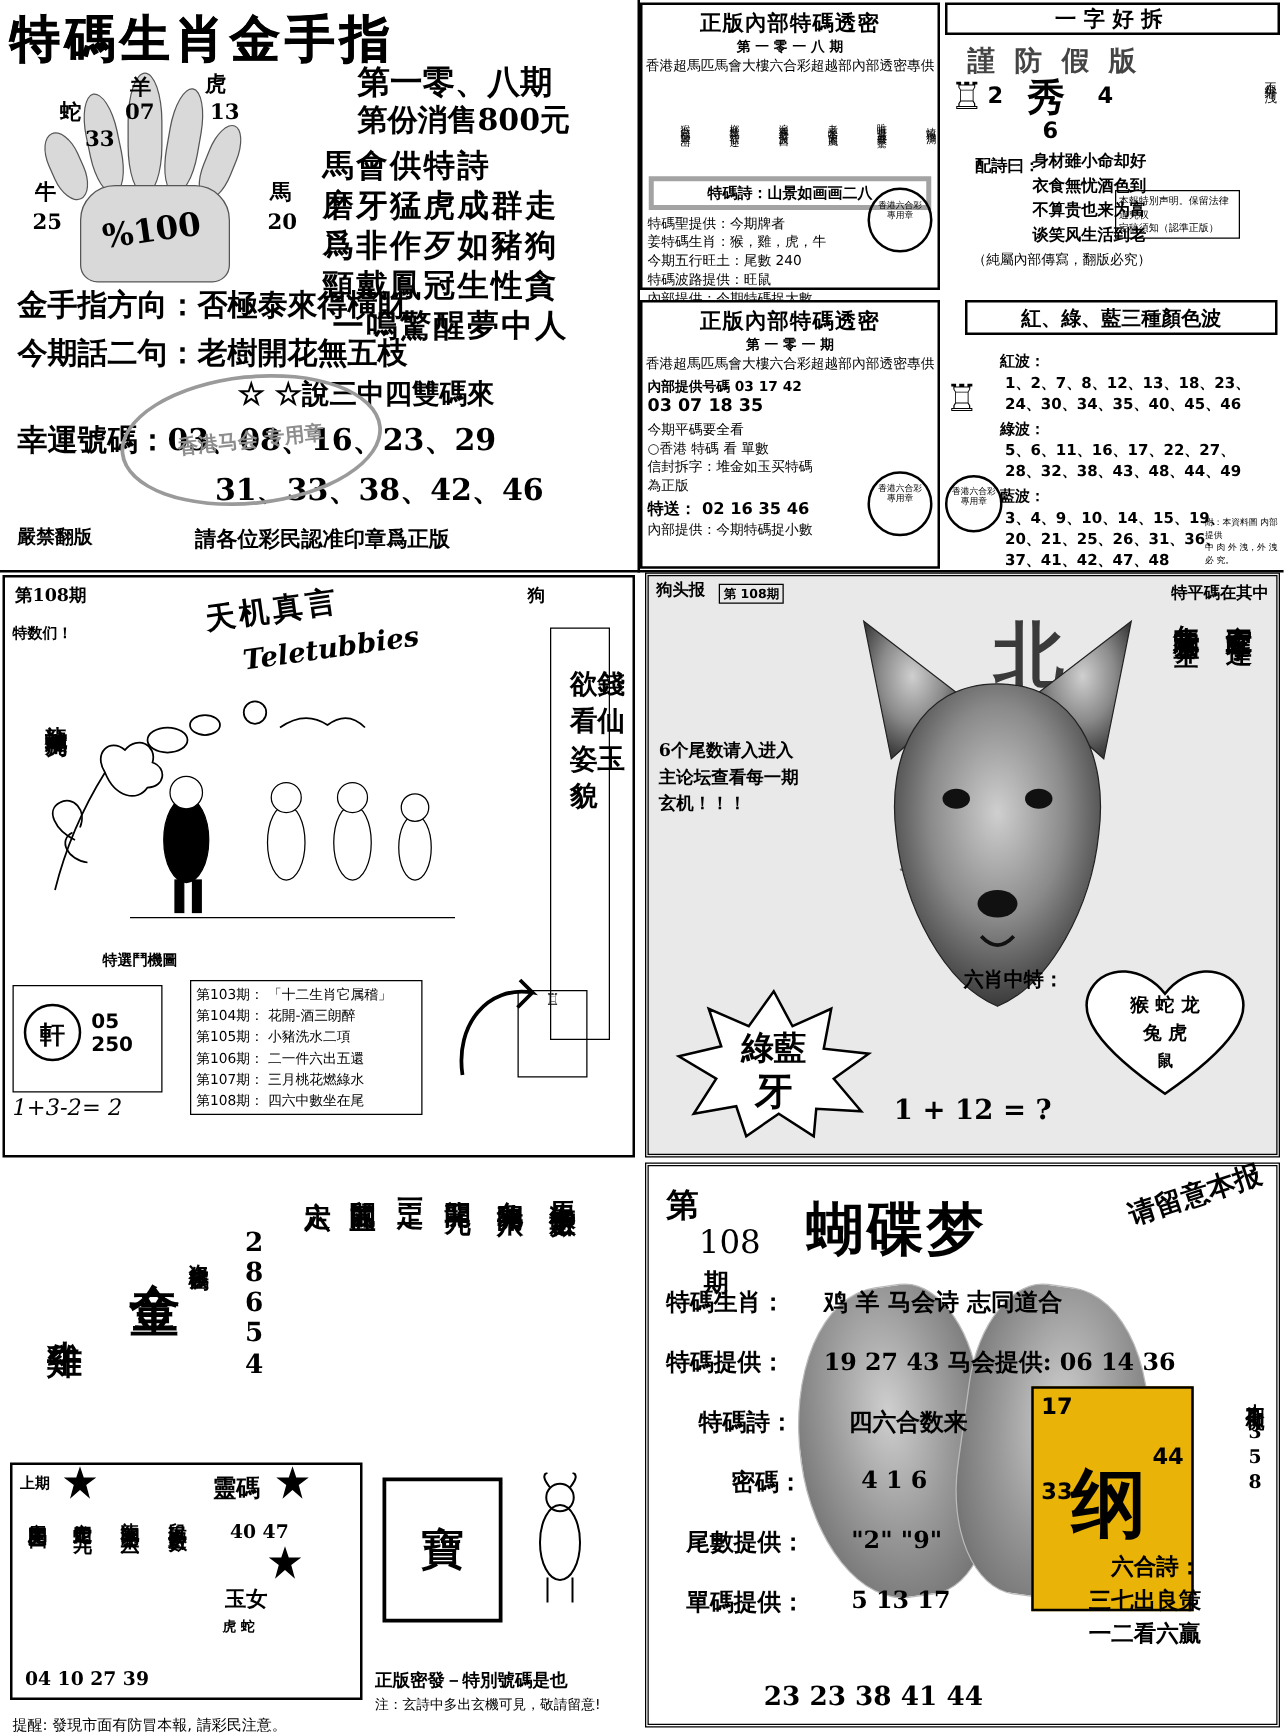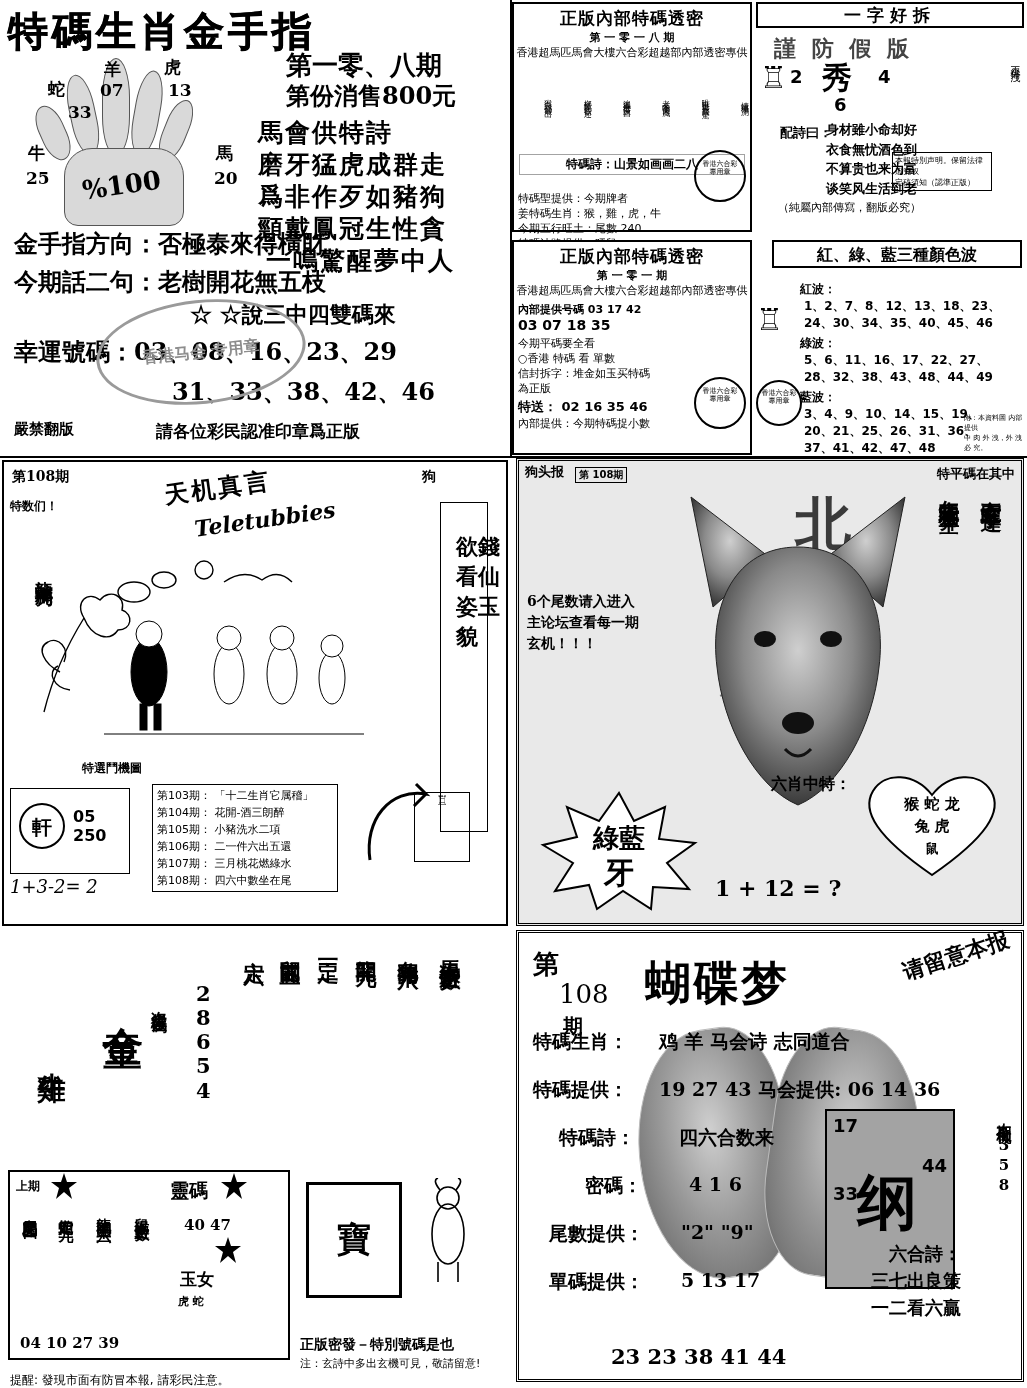--- a/index.html
+++ b/index.html
@@ -58,21 +58,21 @@
     display:flex; align-items:center; justify-content:center; text-align:center;
     line-height:1.5;
   }
 
   
   #tm1 { left:512px; top:2px; width:240px; height:230px; }
   #tm2 { left:512px; top:240px; width:240px; height:215px; }
   .bt { text-align:center; font-weight:bold; font-size:17px; font-family:"DejaVu Serif", serif; margin-top:3px; letter-spacing:1px;}
   .row { font-size:11px; padding:0 4px; }
   .rowc { font-size:11px; text-align:center; }
-  .ticket { border:1px solid #a3a3a3; margin:16px 5px; padding:1px 3px; font-size:12px; text-align:center; font-weight:bold;}
+  .ticket { border:4px solid #a3a3a3; margin:3px 5px; padding:1px 3px; font-size:12px; text-align:center; font-weight:bold;}
   .tinytbl { width:100%; font-size:8px; border-collapse:collapse; }
   .tinytbl td { text-align:center; vertical-align:top; padding:0 1px; }
 
   
   #tr1 { left:756px; top:2px; width:268px; height:26px; }
   #tr2 { left:756px; top:32px; width:268px; height:200px; border:none; }
   #tr3 { left:756px; top:240px; width:268px; height:215px; border:none; }
   .oxglyph { font-size:30px; }
   #colorbox { position:absolute; left:0; top:0; width:268px; height:215px; }
   .colorline { font-size:12px; font-weight:bold; }
@@ -119,21 +119,21 @@
   #br { left:516px; top:930px; width:508px; height:452px; border:3px double #000; background:#fff; }
   #br .di { position:absolute; left:14px; top:14px; font-size:26px; font-weight:bold; font-family:"DejaVu Serif", serif;}
   #br .issnum { position:absolute; left:40px; top:46px; font-size:26px; font-weight:normal; font-family:"DejaVu Serif", serif;}
   #br .qi { position:absolute; left:44px; top:80px; font-size:20px; font-weight:bold; font-family:"DejaVu Serif", serif;}
   #br .bigtitle { position:absolute; left:126px; top:20px; font-size:46px; font-weight:bold; font-family:"DejaVu Serif", serif; letter-spacing:2px;}
   #br .slogan { position:absolute; right:10px; top:8px; font-size:22px; font-weight:bold; font-family:"DejaVu Serif", serif; transform:rotate(-18deg);}
   .brline { position:absolute; font-size:19px; font-weight:bold; font-family:"DejaVu Serif", serif;}
   #wing-l, #wing-r { position:absolute; top:96px; width:150px; height:250px; border:1px solid #bbb; border-radius:60% 40% 45% 55%; background:radial-gradient(ellipse at 50% 40%, #cfcfcf 0%, #9a9a9a 45%, #7a7a7a 75%, #555 100%); }
   #wing-l { left:120px; transform:rotate(-8deg); }
   #wing-r { left:250px; transform:rotate(8deg) scaleX(-1); }
-  #gangbox { position:absolute; right:66px; top:176px; width:130px; height:180px; border:2px solid #000; background:#a3a3a3;}
+  #gangbox { position:absolute; right:66px; top:176px; width:130px; height:180px; border:2px solid #000; background:#eab308;}
   #gangbox .g { position:absolute; left:30px; top:52px; font-size:60px; font-weight:bold; font-family:"DejaVu Serif", serif;}
   #gangbox .n17 { position:absolute; left:6px; top:4px; font-size:18px; font-weight:bold;}
   #gangbox .n44 { position:absolute; right:6px; top:44px; font-size:18px; font-weight:bold;}
   #gangbox .n33 { position:absolute; left:6px; top:72px; font-size:18px; font-weight:bold;}
   #sideV { position:absolute; right:8px; top:178px; font-size:15px; font-weight:bold; font-family:"DejaVu Serif", serif;}
   #br .sixpoem { position:absolute; right:60px; bottom:58px; font-size:18px; font-weight:bold; font-family:"DejaVu Serif", serif; text-align:right; line-height:1.5;}
   #br .lastnums { position:absolute; left:92px; bottom:10px; font-size:21px; font-weight:bold; font-family:"DejaVu Serif", serif;}
 
   .divider-v { position:absolute; background:#000; }
 </style>

